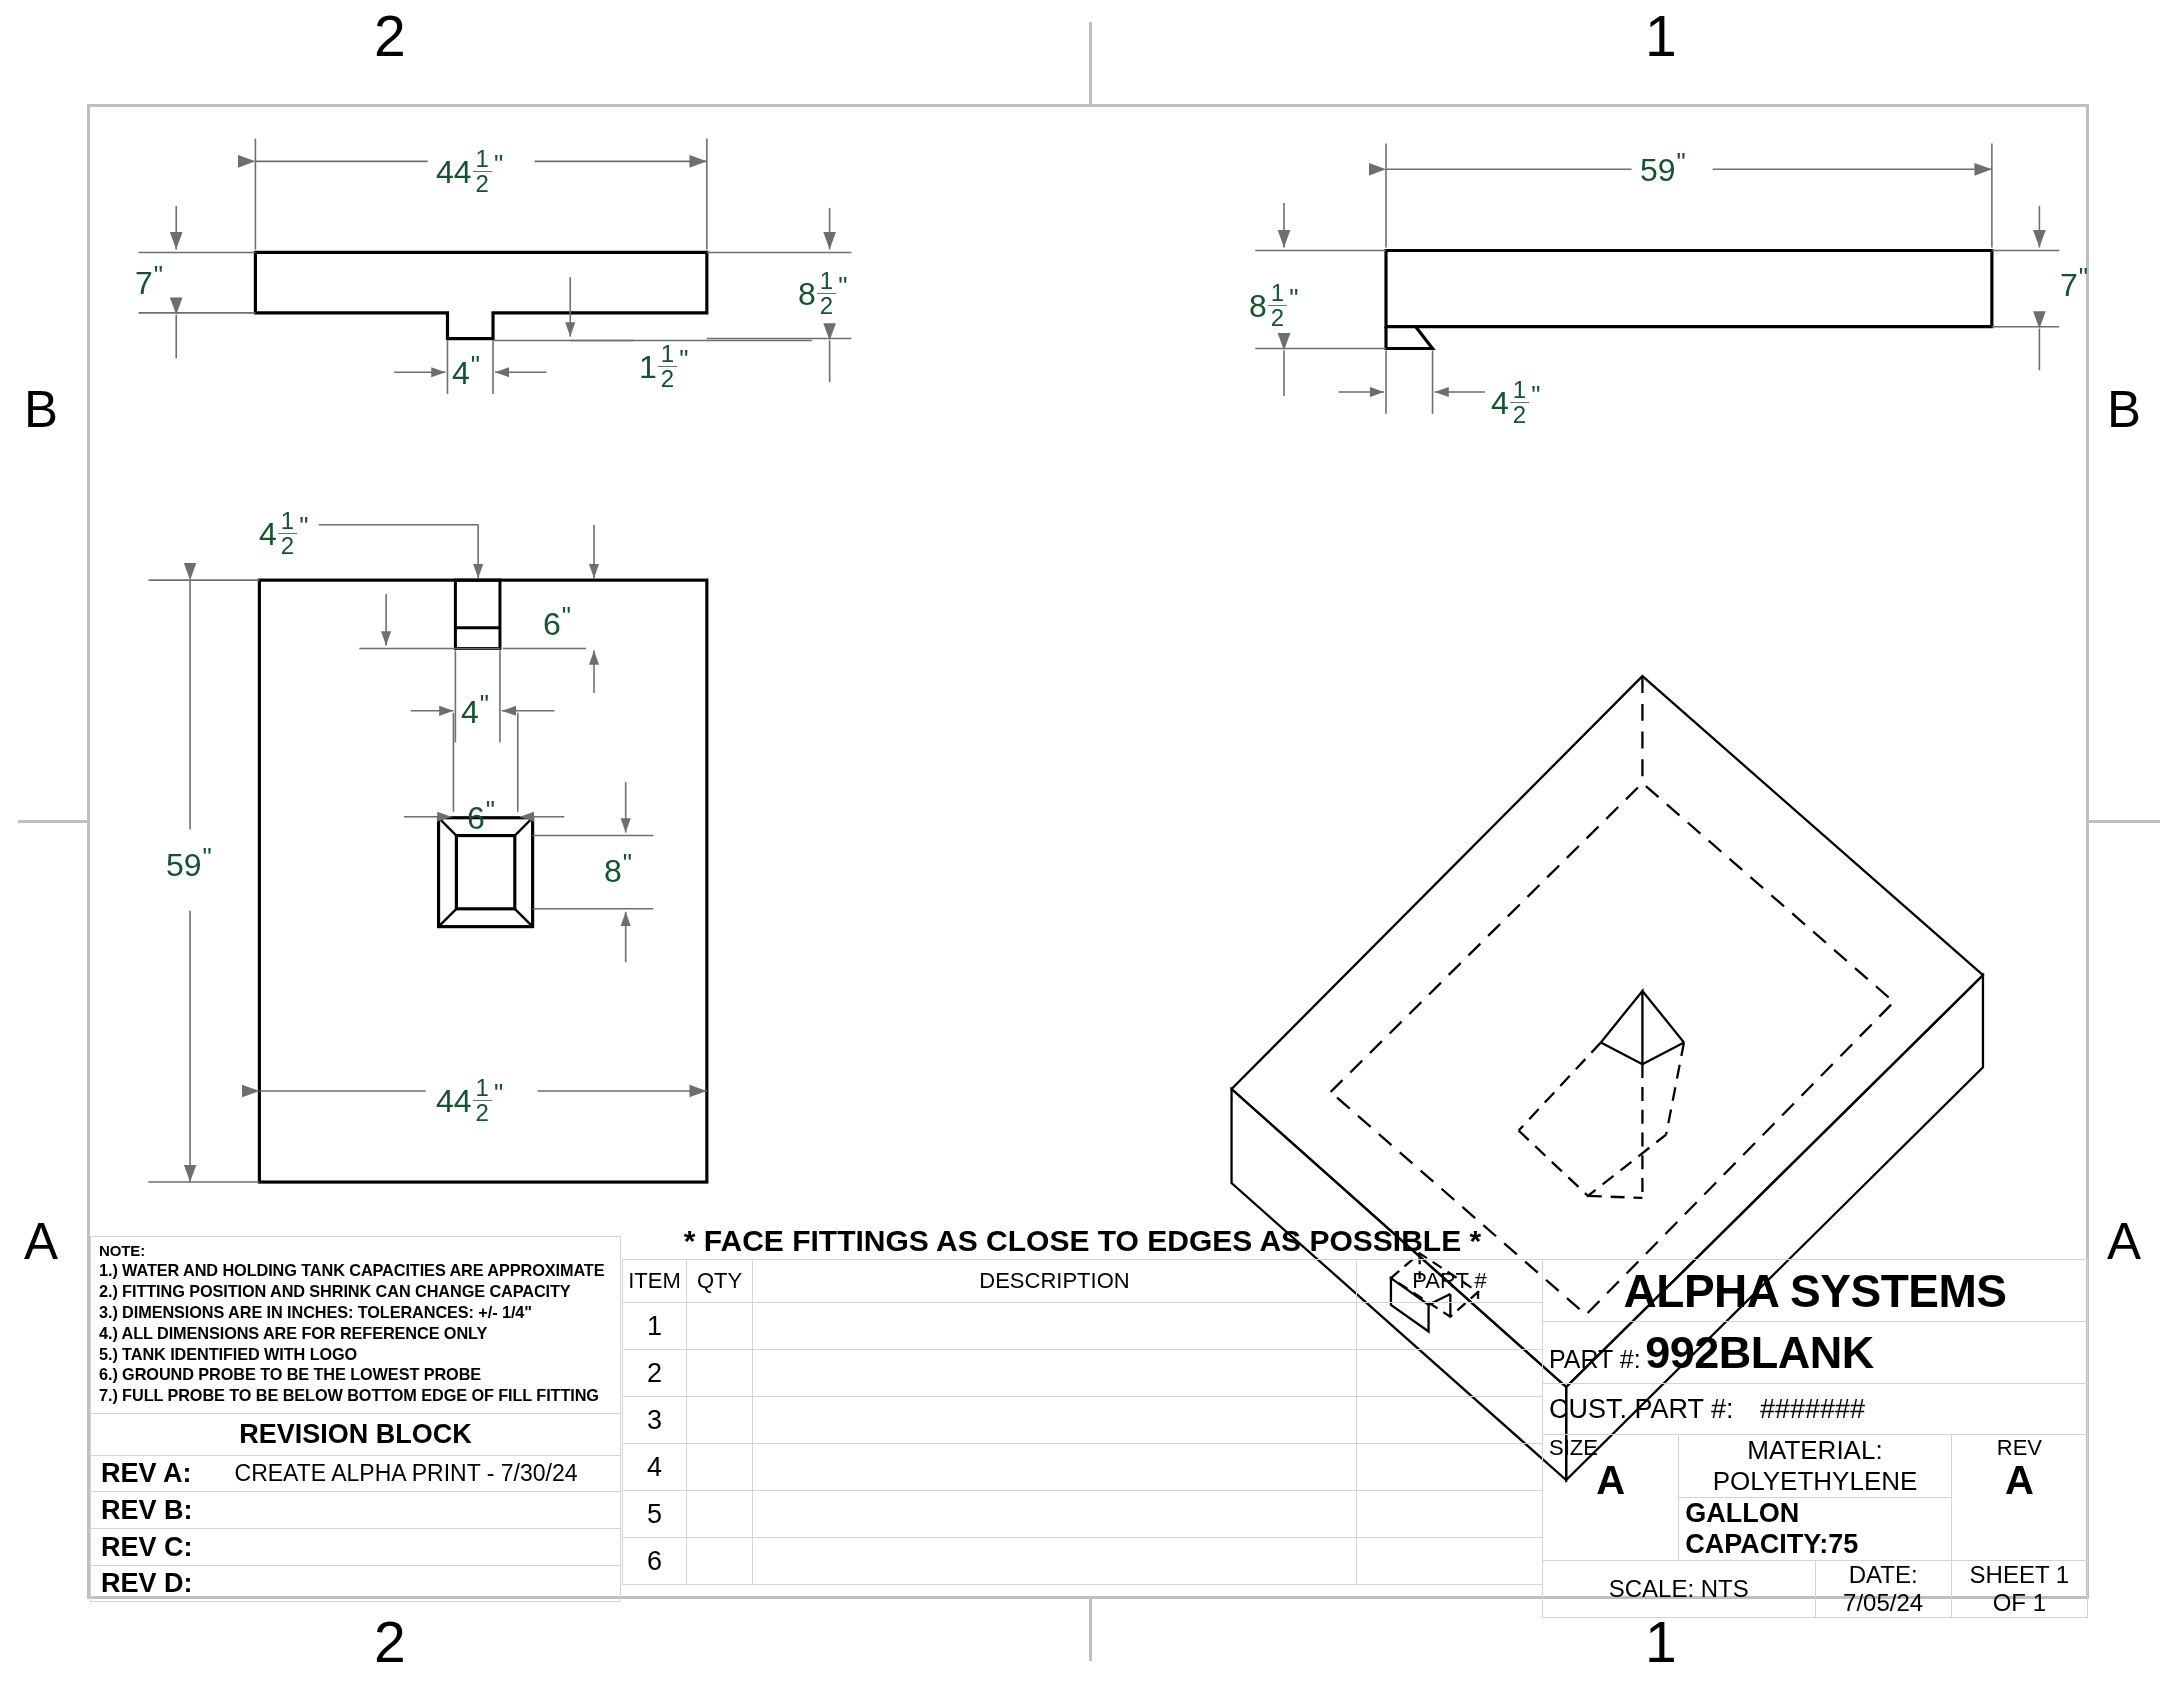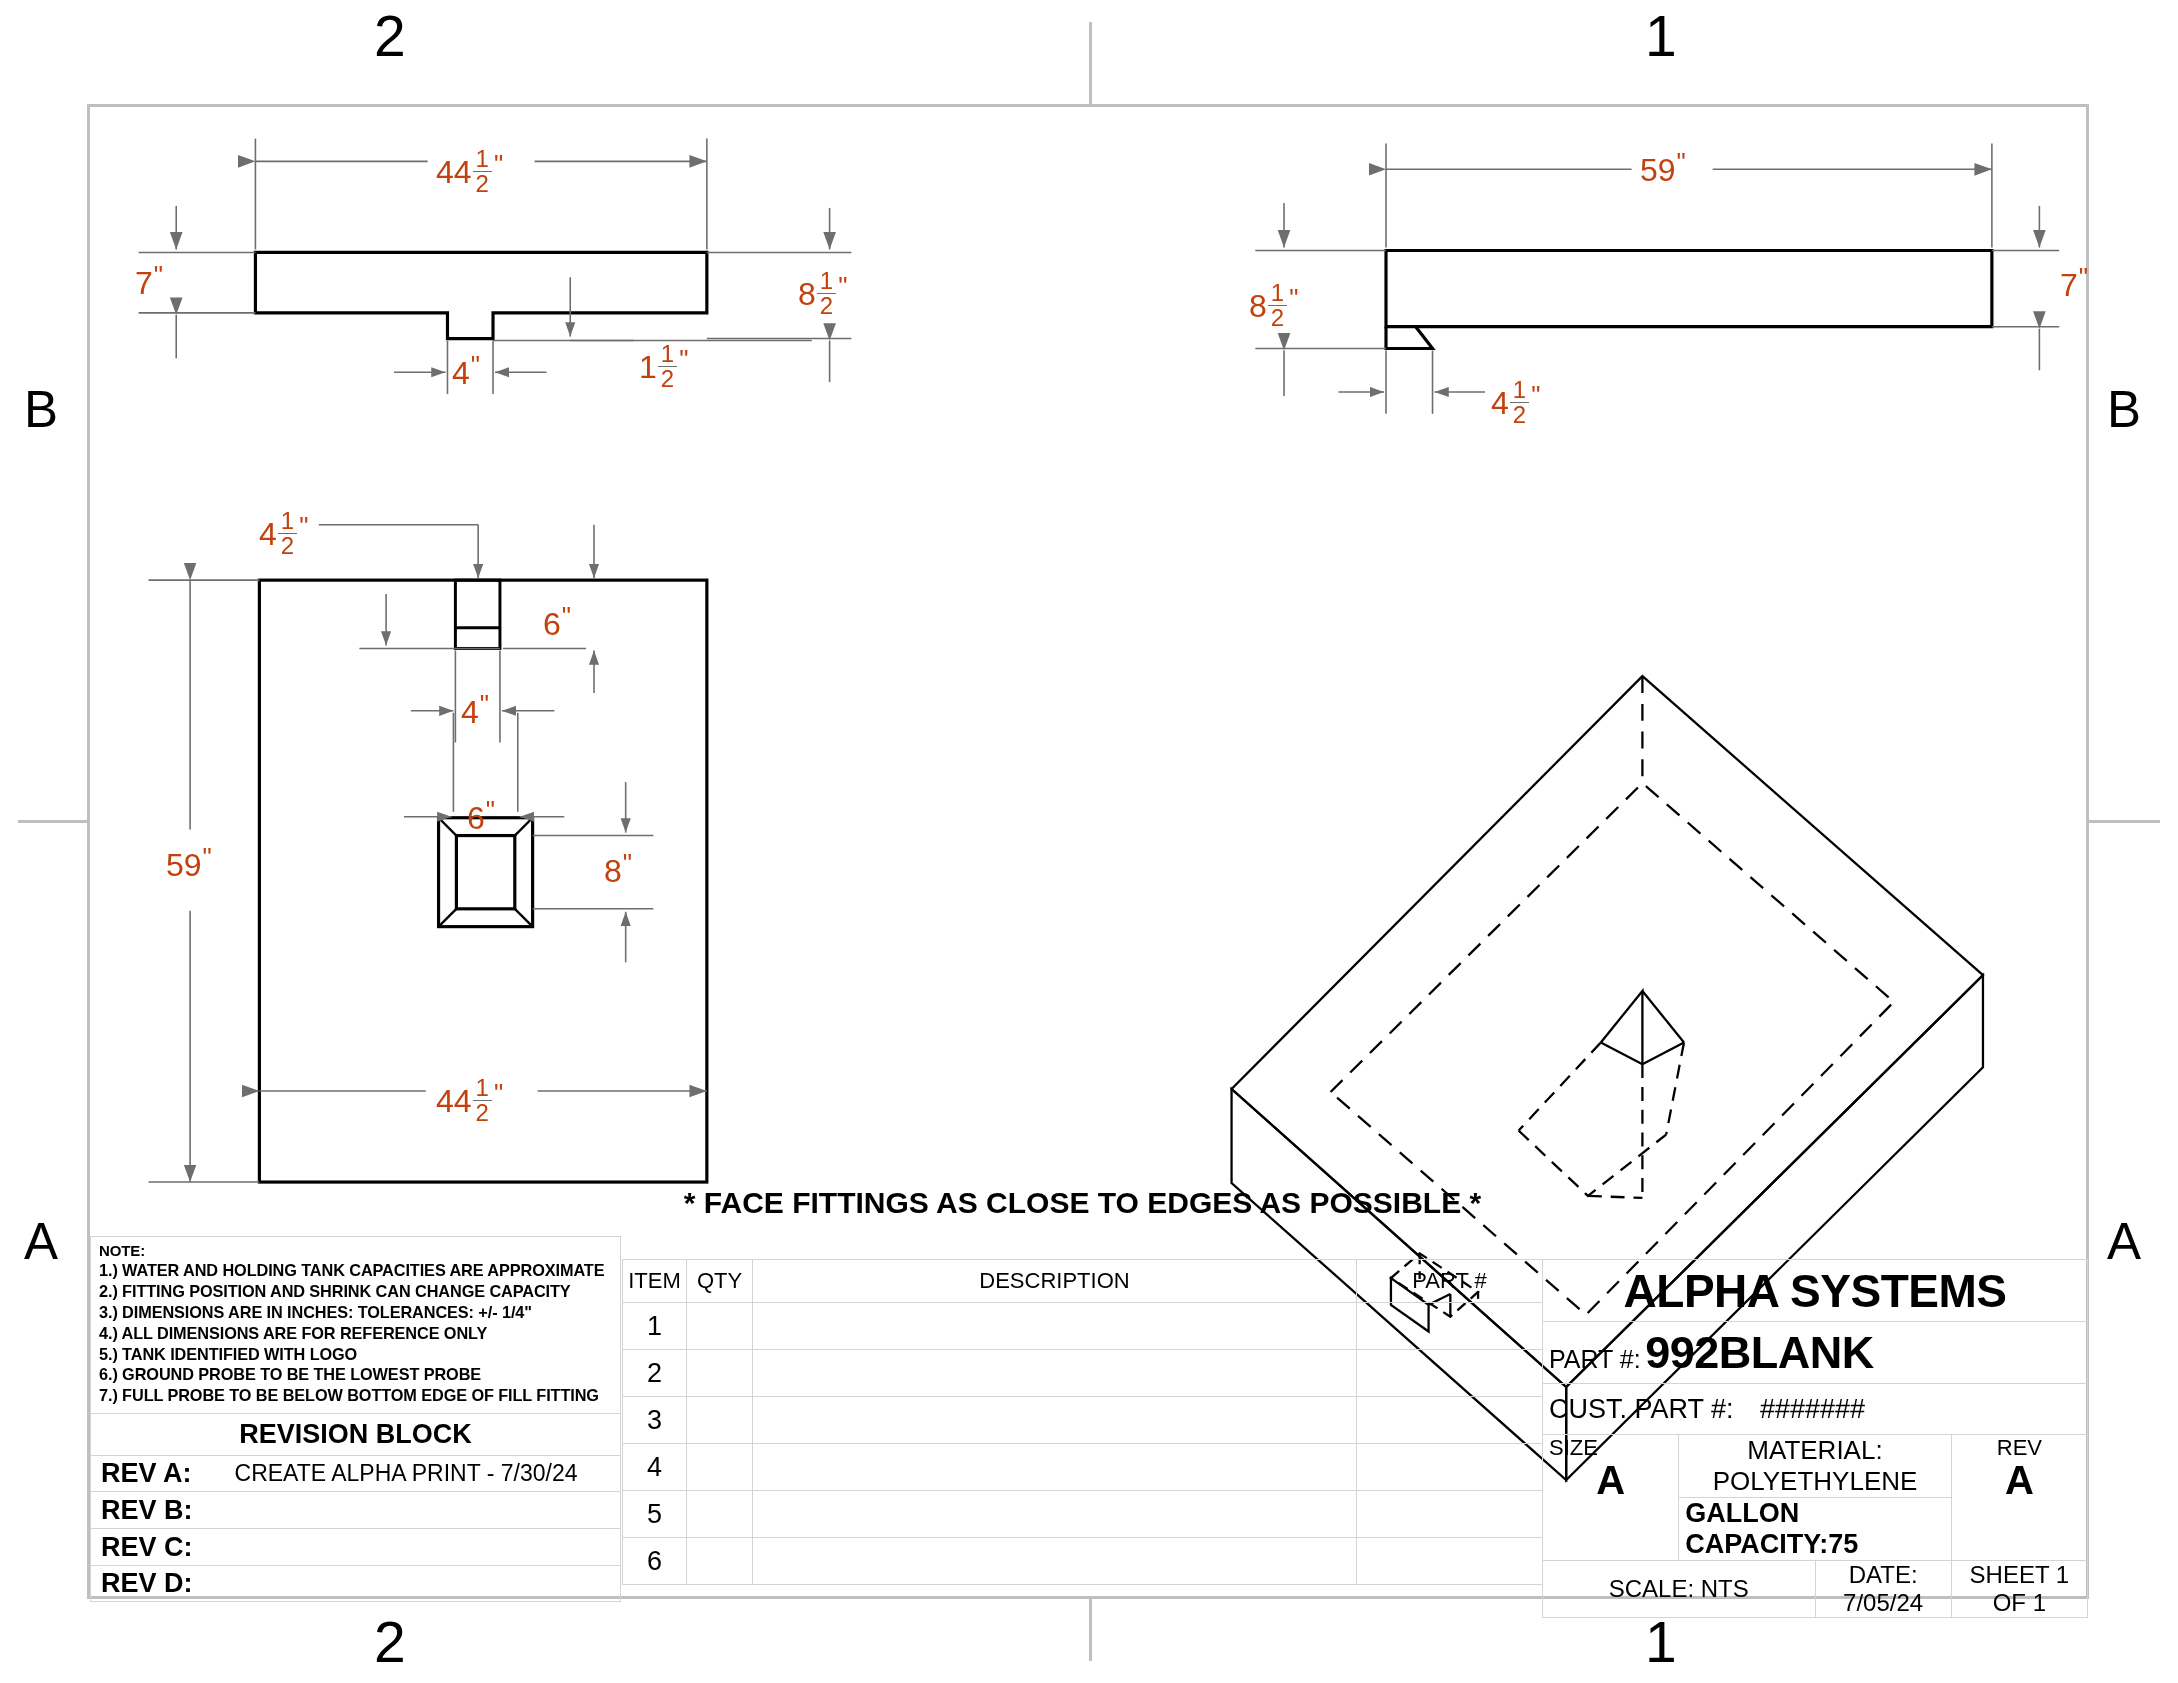--- a/index.html
+++ b/index.html
@@ -14,21 +14,21 @@
 
   .zone-letter{position:absolute;font-size:51px;color:#000;
                font-family:"Liberation Sans",sans-serif;line-height:1;}
   .zone-number{position:absolute;font-size:57px;color:#000;
                font-family:"Liberation Sans",sans-serif;line-height:1;}
 
   
   #draw{position:absolute;left:0;top:0;width:2178px;height:1683px;}
 
   
-  .dim{position:absolute;color:#c2410c;font-size:30px;line-height:1;
+  .dim{position:absolute;color:#14532d;font-size:30px;line-height:1;
        font-family:"Liberation Sans",sans-serif;white-space:nowrap;
        display:flex;align-items:center;}
   .dim .whole{font-size:32px;}
   .frac{display:inline-flex;flex-direction:column;align-items:center;
         font-size:24px;line-height:1.0;margin:0 1px;position:relative;top:0px;}
   .frac .num{border-bottom:1.6px solid #6e6e6e;padding:0 3px;}
   .frac .den{padding:0 3px;}
   .inchmark{font-size:26px;vertical-align:top;position:relative;top:-8px;margin-left:1px;}
 
   
@@ -42,21 +42,21 @@
              border:1px solid #d4d4d4;border-top:none;box-sizing:border-box;
              display:flex;align-items:center;justify-content:center;
              font-size:27px;font-weight:bold;}
   .rev-row{position:absolute;left:90px;width:531px;height:37px;
            border:1px solid #d4d4d4;border-top:none;box-sizing:border-box;
            display:flex;align-items:center;padding-left:10px;font-size:23px;}
   .rev-row b{font-weight:bold;margin-right:8px;font-size:27px;}
   .rev-row span.txt{font-weight:normal;margin-left:35px;}
 
   
-  #bom-note{position:absolute;left:622px;top:1186px;width:921px;
+  #bom-note{position:absolute;left:622px;top:1224px;width:921px;
             text-align:center;font-size:30px;font-weight:bold;}
   #bom{position:absolute;left:622px;top:1259px;width:921px;height:302px;
        border-collapse:collapse;table-layout:fixed;}
   #bom td,#bom th{border:1px solid #d4d4d4;font-weight:normal;}
   #bom th{font-size:22px;height:40px;}
   #bom td{font-size:27px;height:44px;text-align:center;}
   .c-item{width:61px;} .c-qty{width:63px;} .c-part{width:183px;}
 
   
   #title-block{position:absolute;left:1542px;top:1259px;width:546px;height:302px;

